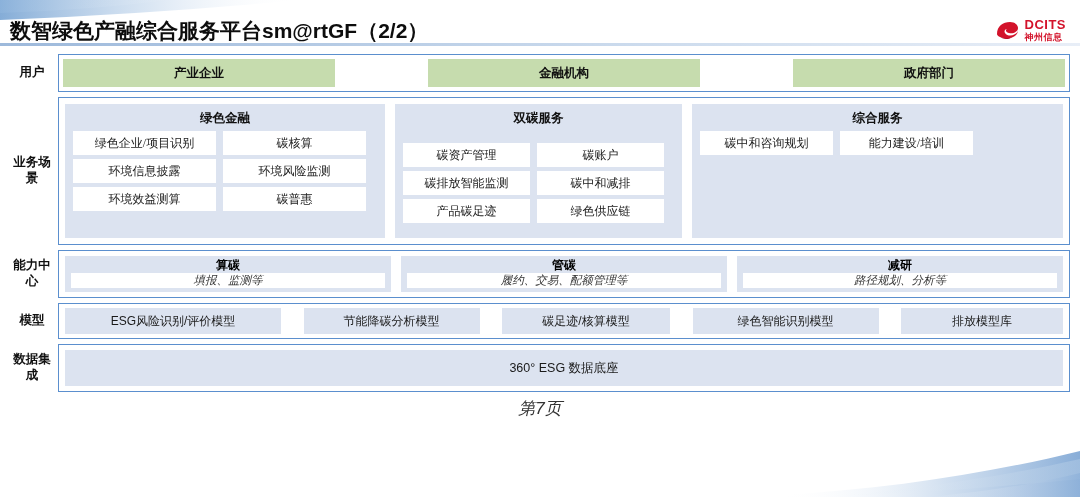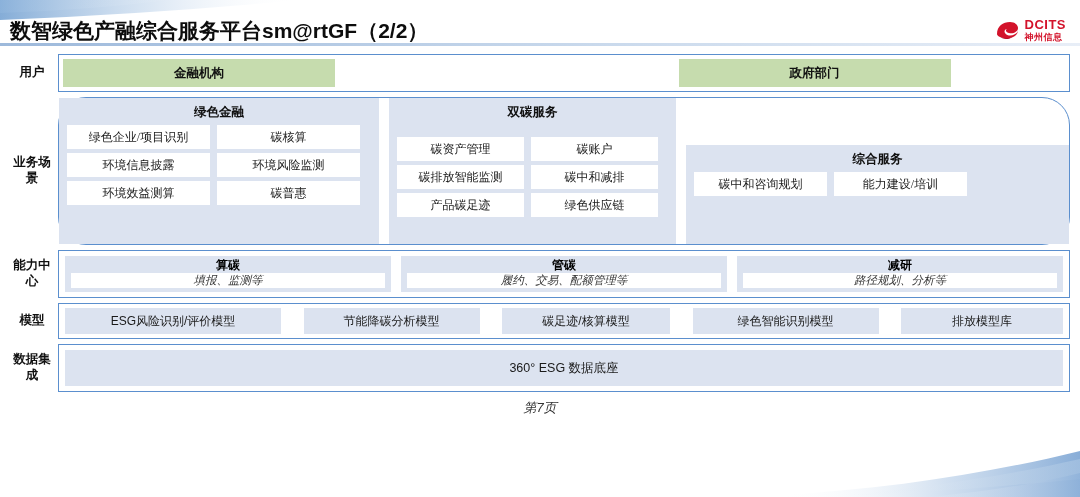--- a/index.html
+++ b/index.html
@@ -73,30 +73,30 @@
   .user-cell:nth-child(2){justify-content:center;}
   .user-cell:nth-child(3){justify-content:flex-end;}
   .user-box{
     width:272px;height:28px;
     background:#c6dcae;
     display:flex;align-items:center;justify-content:center;
     font-size:12.5px;font-weight:bold;color:#111;
   }
 
   
-  #row-scenario .row-body{height:148px;gap:10px;padding:0;border-radius:28px;}
+  #row-scenario .row-body{height:148px;gap:10px;padding:6px;}
   .scn-group{
     background:#dce3f0;
     box-sizing:border-box;
     padding:4px 8px 6px 8px;
     display:flex;flex-direction:column;
   }
   .scn-group.g1{flex:0 0 320px;}
   .scn-group.g2{flex:0 0 287px;gap:12px;}
-  .scn-group.g3{flex:1;margin-top:47px;}
+  .scn-group.g3{flex:1;}
   .scn-title{
     text-align:center;font-size:12.5px;font-weight:bold;color:#111;
     padding:2px 0 4px 0;
   }
   .scn-items{
     display:flex;flex-wrap:wrap;gap:4px 7px;align-content:flex-start;font-family:Liberation Serif, serif;
   }
   .scn-item{
     background:#ffffff;
     height:24px;
@@ -144,21 +144,21 @@
   #row-data .row-body{height:48px;align-items:flex-end;padding:5px 6px;}
   .data-box{
     flex:1;background:#dce3f0;height:36px;
     display:flex;align-items:center;justify-content:center;
     font-size:12.5px;color:#1a1a1a;
   }
 
   
   .footer{
     height:22px;display:flex;align-items:center;justify-content:center;
-    font-size:13px;font-style:italic;color:#333;
+    font-size:17px;font-style:italic;color:#333;
     position:relative;
   }
 </style>
 </head>
 <body>
 
 <div class="deco" id="deco-top">
   <svg width="420" height="24" viewBox="0 0 420 24">
     <defs>
       <linearGradient id="gt" x1="0" y1="0" x2="1" y2="0">
@@ -190,20 +190,23 @@
   </div>
   <div class="hdr-rule"></div>
 </div>
 
 <div class="board">
 
   <div class="row" id="row-users">
     <div class="row-label">用户</div>
     <div class="row-body">
       <div class="user-cell">
+        <div class="user-box">产业企业</div>
+      </div>
+      <div class="user-cell">
         <div class="user-box">金融机构</div>
       </div>
       <div class="user-cell">
         <div class="user-box">政府部门</div>
       </div>
     </div>
   </div>
 
   <div class="row" id="row-scenario">
     <div class="row-label">

